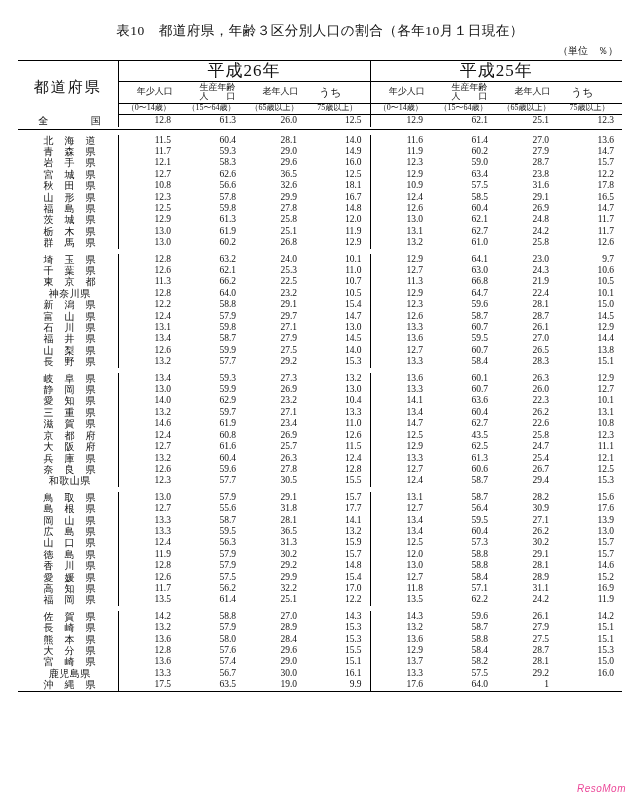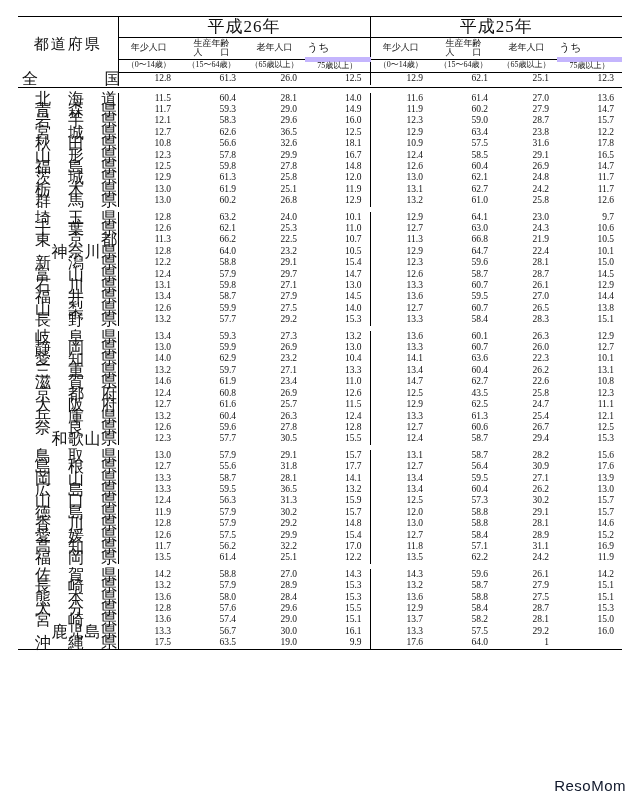--- a/index.html
+++ b/index.html
@@ -55,74 +55,77 @@
   .yr{
     border-bottom:1px solid #000;
     font-size:17px;
     letter-spacing:1px;
   }
   .yr.left{border-right:1px solid #000;}
   .sub{
     font-size:9px;
     border-bottom:1px solid #000;
     line-height:1.1;
-    padding:1px 0 1px 0;
+    padding:1px 0 1px 12px;
   }
   .sub.sep{border-right:1px solid #000;}
   .sub2{
     font-size:8px;
     border-bottom:1px solid #000;
     line-height:1.1;
     padding:0 0 1px 0;
     margin-left:23px;
   }
   .sub2.sep{border-right:1px solid #000;}
   .uchi{
     font-size:11px;
     text-align:left;
     padding-left:2px;
   }
   .uchi-line{
-    border-top:5px solid #c4b5fd;
+    border-top:1px solid #c4b5fd;
   }
   .row td{
     height:11.4px;
     line-height:11.4px;
   }
   .pname{
-    text-align:right;
-    font-size:16px;
+    text-align:center;
+    font-size:10px;
     letter-spacing:0.5px;
     padding-left:4px;
     white-space:nowrap;
     border-right:1px solid #000;
   }
   .num{
     text-align:right;
     padding-right:8px;
     font-size:9.5px;
     font-family:"Liberation Serif", serif;
   }
   .num.sep{border-right:1px solid #000;}
   .zenkoku td{ }
   .watermark{
     position:absolute;
     right:14px;bottom:6px;
-    font-size:15px;
-    color:#0f172a;
+    font-size:10px;
+    color:#ec4899;
     font-family:"Liberation Sans", sans-serif;
+    font-style:italic;
     letter-spacing:0.5px;
   }
   .spacer-row td{height:5px;line-height:5px;}
 </style>
 </head>
 <body>
 
 <div class="page">
 
+  <div class="title">表10　都道府県，年齢３区分別人口の割合（各年10月１日現在）</div>
+  <div class="unit">（単位　％）</div>
 
   <table class="tbl-outer">
     <colgroup>
       <col style="width:100px">
       <col style="width:61px">
       <col style="width:65px">
       <col style="width:61px">
       <col style="width:65px">
       <col style="width:61px">
       <col style="width:65px">

